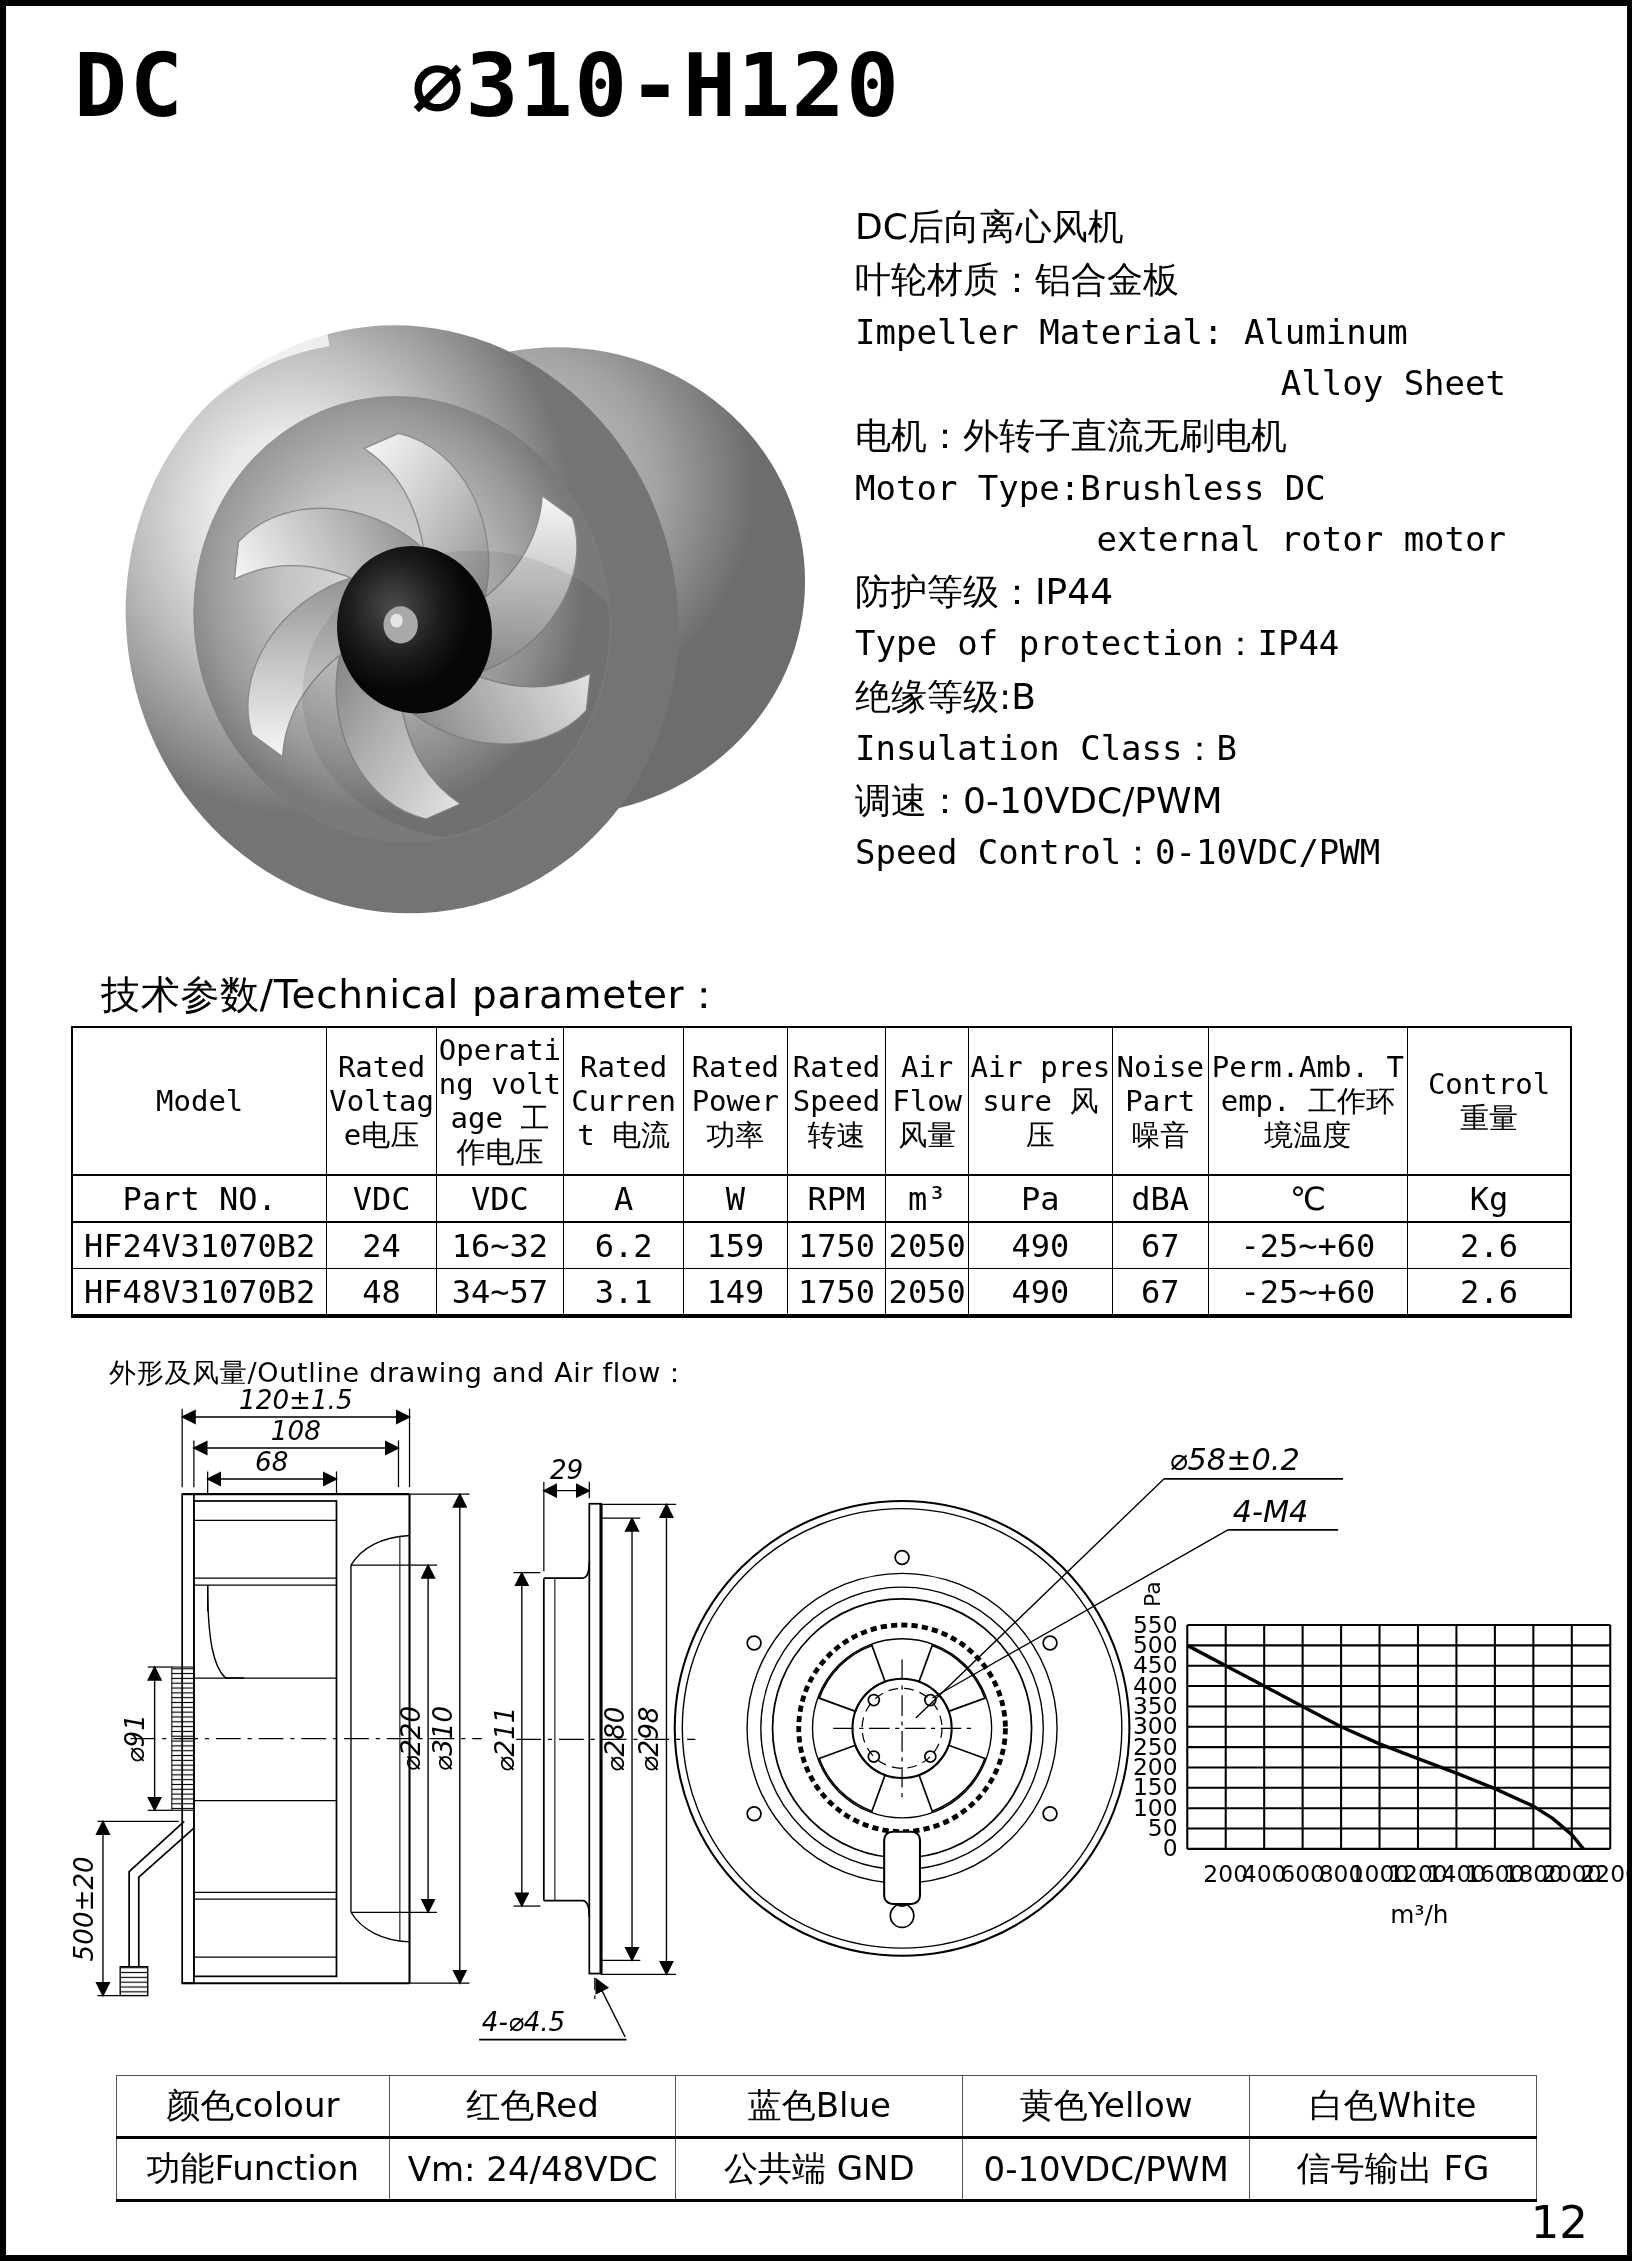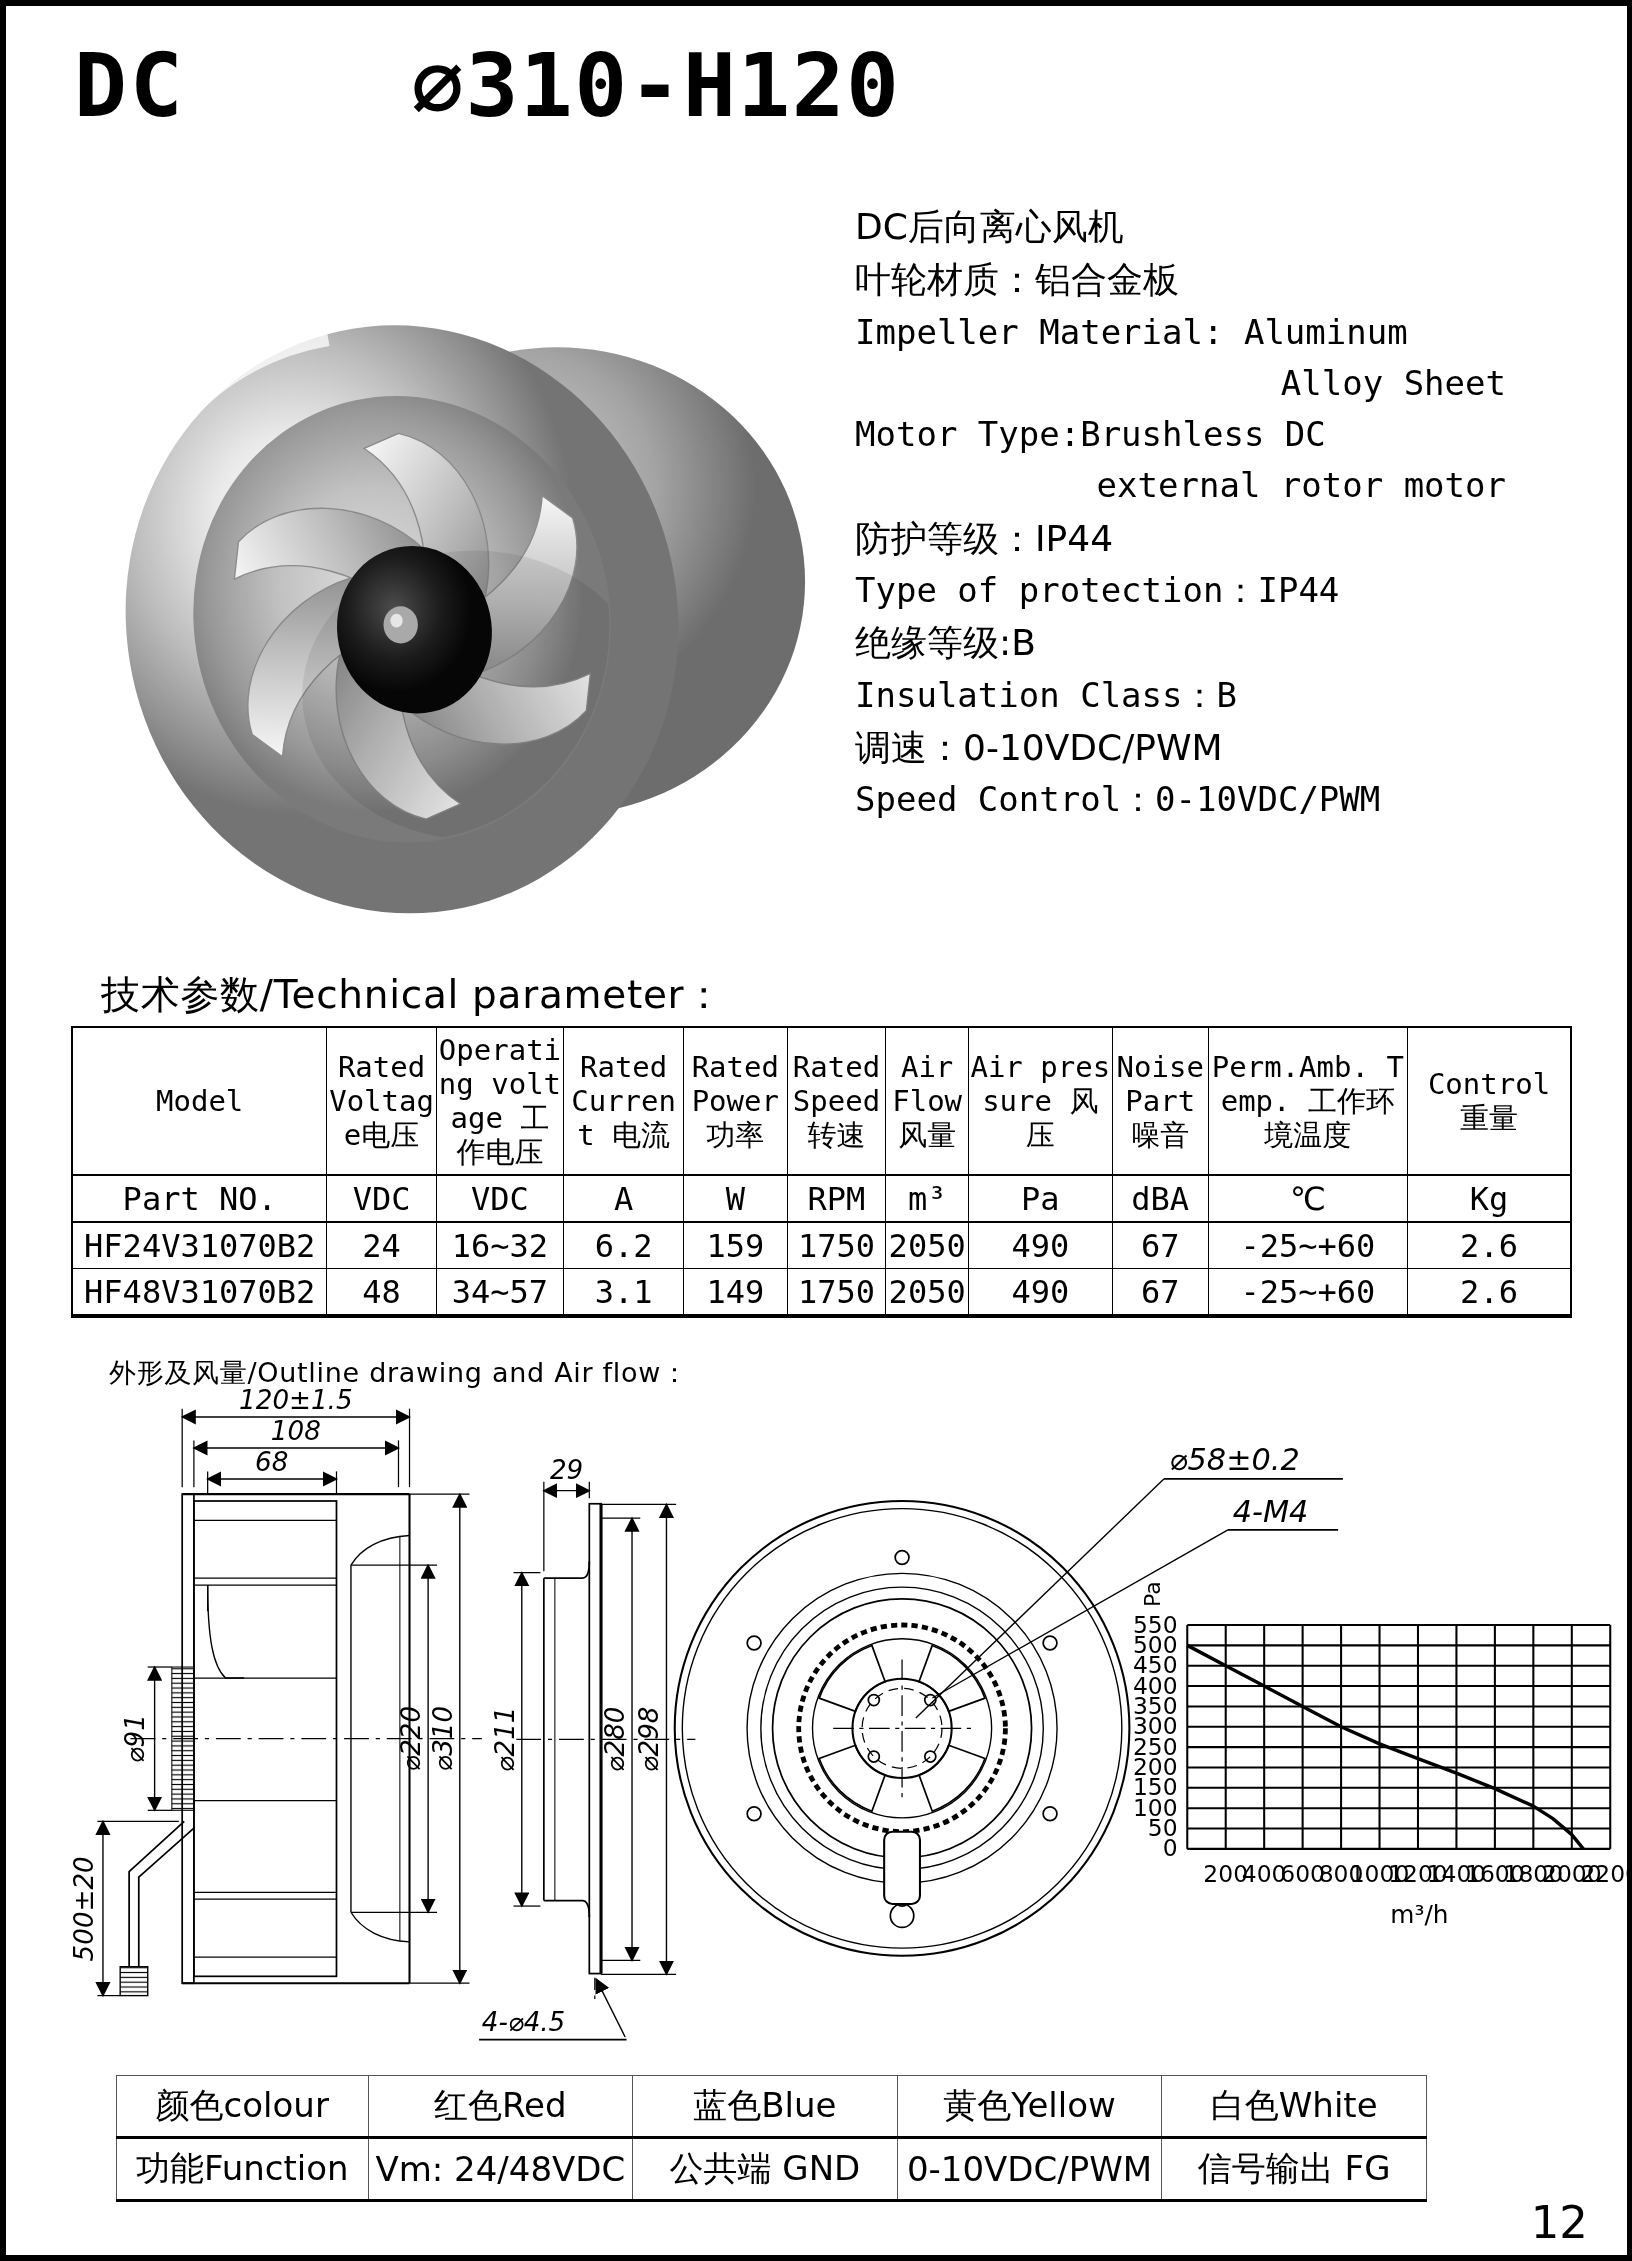--- a/index.html
+++ b/index.html
@@ -27,21 +27,21 @@
   .techtbl{left:65px; top:1020px; width:1501px;}
   .techtbl table{width:100%; border-collapse:collapse; table-layout:fixed;
      border:2.1px solid #000; font-family:"DejaVu Sans Mono","DejaVu Sans",sans-serif;}
   .techtbl th{border:1.4px solid #000; font-weight:normal; font-size:29px; line-height:1.18;
      word-break:break-all; padding:4.1px 1.4px; height:138px; vertical-align:middle; text-align:center;
      border-bottom:2.1px solid #000;}
   .techtbl td{border:1.4px solid #000; font-size:32px; text-align:center; height:43px; vertical-align:middle;}
   .techtbl tr.units td{border-bottom:2.8px solid #000; font-size:32px;}
   .techtbl tr.last td{border-bottom:4.1px solid #000;}
   
-  .wiretbl{left:110px; top:2069px; width:1311px;}
+  .wiretbl{left:110px; top:2069px; width:1421px;}
   .wiretbl table{width:100%; border-collapse:collapse; table-layout:fixed;
      border:1.4px solid #555; font-family:"DejaVu Sans","Liberation Sans",sans-serif;}
   .wiretbl td{border:1.4px solid #555; font-size:34px; text-align:center; height:58px; vertical-align:middle;}
   .wiretbl tr.colors td{border-bottom:3.4px solid #000;}
   .wiretbl tr.funcs td{border-bottom:3.4px solid #000;}
   
   .pagenum{right:39px; top:2190px; font-size:45px; font-family:"DejaVu Sans",sans-serif;}
   
   svg text.dim{font-family:"DejaVu Sans",sans-serif; font-style:italic; font-size:38px; fill:#000;}
   svg text.chartlbl{font-family:"DejaVu Sans",sans-serif; fill:#000;}
@@ -121,20 +121,21 @@
     <ellipse cx="488" cy="525" rx="112" ry="122" fill="url(#hubG)" transform="rotate(-12 488 525)"></ellipse>
     <ellipse cx="468" cy="518" rx="25" ry="27" fill="#a9a9a9"></ellipse>
     <ellipse cx="462" cy="512" rx="9" ry="10" fill="#e6e6e6"></ellipse>
   </svg>
 
   <div class="abs speccol">
     <div class="cn">DC后向离心风机</div>
     <div class="cn">叶轮材质：铝合金板</div>
     <div class="en">Impeller Material: Aluminum</div>
     <div class="en right">Alloy Sheet</div>
+    <div class="cn">电机：外转子直流无刷电机</div>
     <div class="en">Motor Type:Brushless DC</div>
     <div class="en right">external rotor motor</div>
     <div class="cn">防护等级：IP44</div>
     <div class="en">Type of protection：IP44</div>
     <div class="cn">绝缘等级:B</div>
     <div class="en">Insulation Class：B</div>
     <div class="cn">调速：0-10VDC/PWM</div>
     <div class="en">Speed Control：0-10VDC/PWM</div>
   </div>
 

